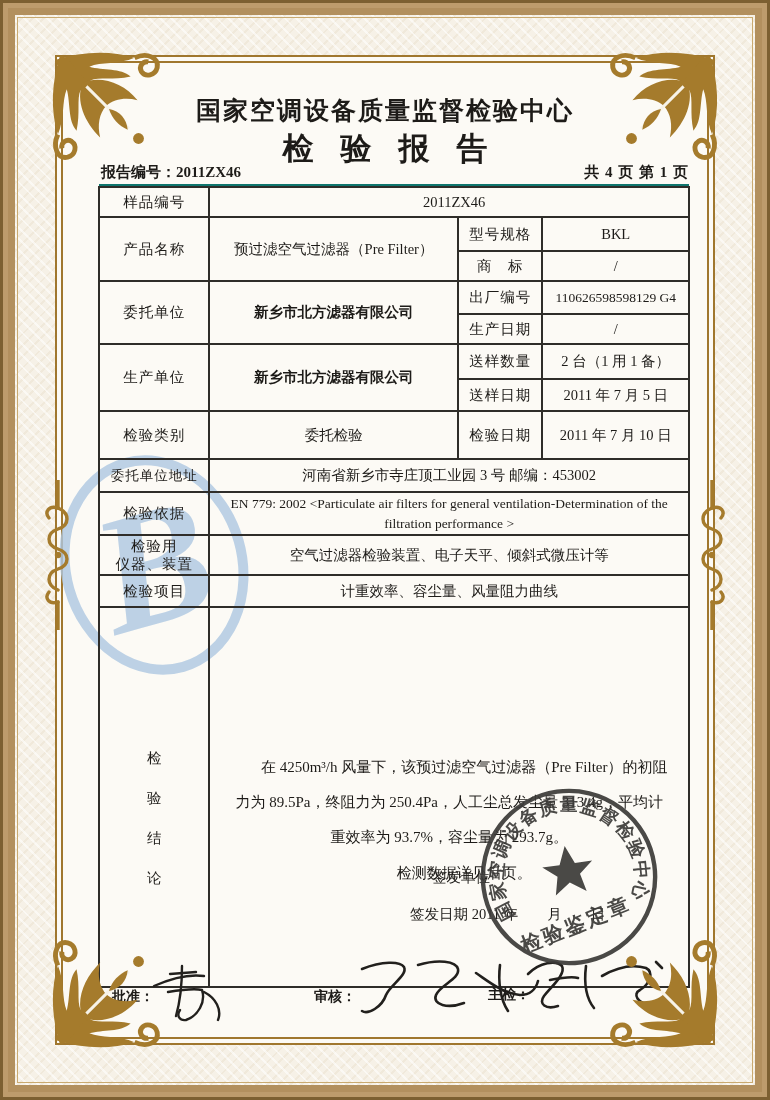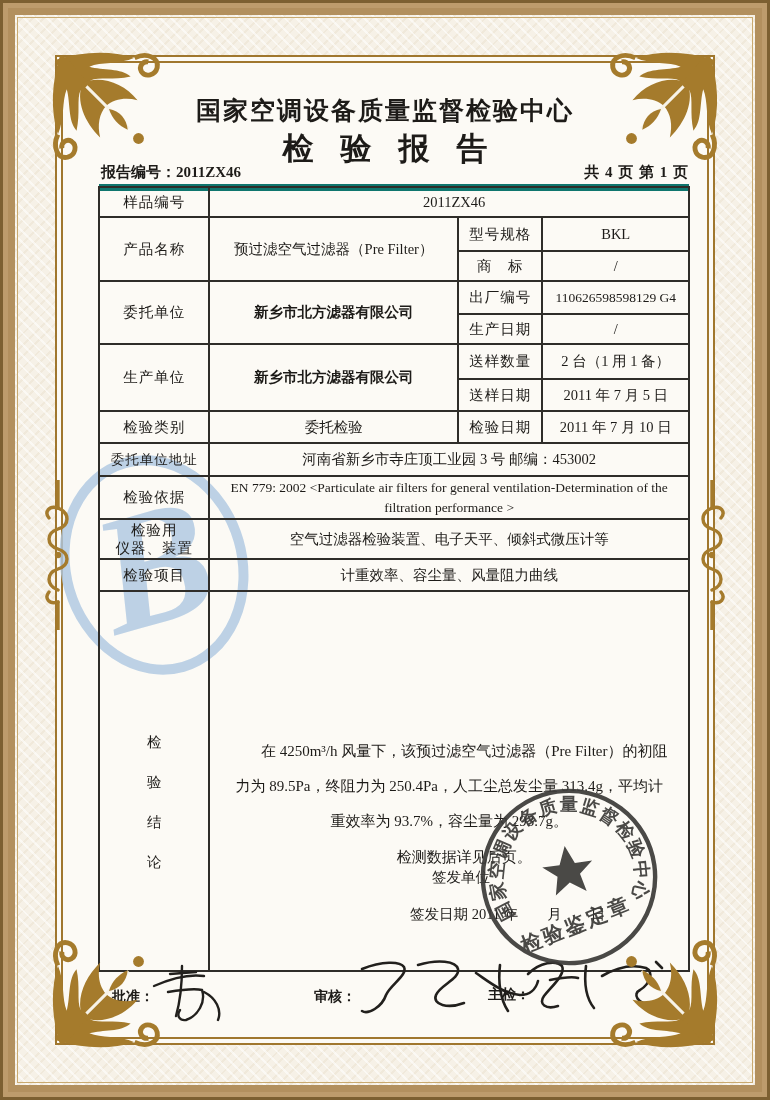--- a/index.html
+++ b/index.html
@@ -31,21 +31,21 @@
   .wm-en{left:262px;top:596px;font-family:"Liberation Sans","DejaVu Sans",sans-serif;
          font-size:25px;font-weight:bold;letter-spacing:2.5px;color:#cdcac3;}
 
   .content{position:absolute;inset:0;z-index:1;}
   .org-title{position:absolute;top:94px;left:0;width:770px;text-align:center;
              font-size:25px;font-weight:bold;letter-spacing:2px;}
   .report-title{position:absolute;top:128px;left:0;width:770px;text-align:center;
                 font-size:31px;font-weight:bold;}
   .report-title span{letter-spacing:27px;margin-right:-27px;}
   .report-line{position:absolute;top:160px;left:99px;width:590px;height:24px;
-               border-bottom:7px solid #0f766e;font-size:15px;}
+               border-bottom:2px solid #0f766e;font-size:15px;}
   .report-no{position:absolute;left:2px;bottom:2px;font-weight:bold;}
   .page-no{position:absolute;right:0;bottom:2px;font-weight:bold;letter-spacing:1px;}
 
   table.main{position:absolute;top:186px;left:98px;border-collapse:collapse;table-layout:fixed;
              width:592px;font-size:14.5px;}
   table.main td{border:2px solid #2f2d29;text-align:center;vertical-align:middle;
                 padding:1px 4px;background:transparent;}
   td.lbl{letter-spacing:1px;}
   .two-line{line-height:1.25;}
   .basis-cell{font-size:13.5px;line-height:1.45;padding:3px 10px;}
@@ -192,21 +192,21 @@
       <tr style="height:35px">
         <td class="lbl" rowspan="2">生产单位</td>
         <td rowspan="2" style="font-weight:bold">新乡市北方滤器有限公司</td>
         <td class="lbl">送样数量</td>
         <td>2 台（1 用 1 备）</td>
       </tr>
       <tr style="height:32px">
         <td class="lbl">送样日期</td>
         <td>2011 年 7 月 5 日</td>
       </tr>
-      <tr style="height:32px">
+      <tr style="height:48px">
         <td class="lbl">检验类别</td>
         <td>委托检验</td>
         <td class="lbl">检验日期</td>
         <td>2011 年 7 月 10 日</td>
       </tr>
       <tr style="height:33px">
         <td class="lbl" style="font-size:13.5px">委托单位地址</td>
         <td colspan="3">河南省新乡市寺庄顶工业园 3 号 邮编：453002</td>
       </tr>
       <tr style="height:41px">

